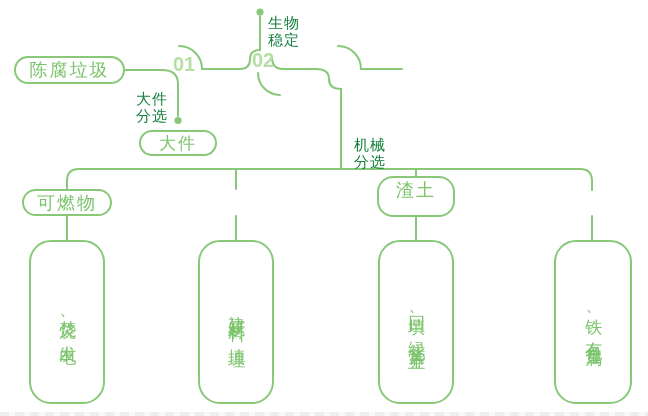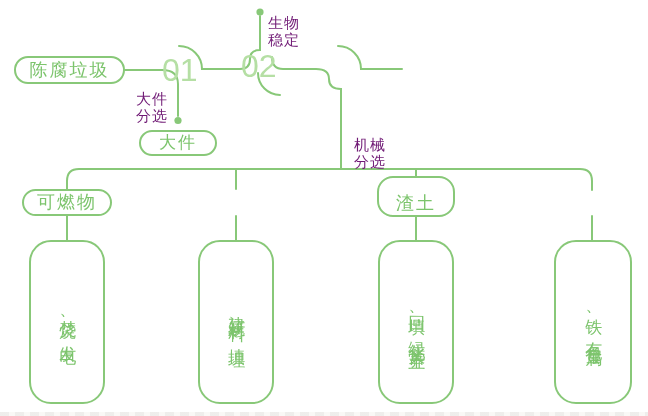--- a/index.html
+++ b/index.html
@@ -4,30 +4,30 @@
 <style>
   html,body{margin:0;padding:0;background:#fff;}
   .stage{
     position:relative;width:648px;height:416px;background:#ffffff;overflow:hidden;
     font-family:"Liberation Sans","DejaVu Sans",sans-serif;
   }
   .stage svg{position:absolute;left:0;top:0;}
   .pill{
     position:absolute;box-sizing:border-box;background:#fff;
     border:2px solid #88c878;border-radius:16px;
-    display:flex;align-items:flex-end;justify-content:center;
+    display:flex;align-items:flex-start;justify-content:center;
     color:#7cc46c;font-size:18px;letter-spacing:2px;white-space:nowrap;
   }
   .pill.small{font-size:17px;}
   .num{
-    position:absolute;width:44px;text-align:left;line-height:1;
-    font-size:32px;color:#b5dfa4;font-weight:400;
+    position:absolute;width:44px;text-align:center;line-height:1;
+    font-size:20px;color:#b5dfa4;font-weight:700;
   }
   .proc{
-    position:absolute;color:#701a75;font-size:15px;line-height:17px;
+    position:absolute;color:#15803d;font-size:15px;line-height:17px;
     white-space:pre-line;letter-spacing:1px;
   }
   .tallbox{
     position:absolute;top:240px;height:164px;box-sizing:border-box;background:#fff;
     border:2px solid #88c878;border-radius:22px;
     display:flex;align-items:center;justify-content:center;
   }
   .tallbox .vtext{
     writing-mode:vertical-rl;text-orientation:upright;
     color:#7cc46c;font-size:17px;letter-spacing:3px;line-height:1.1;

